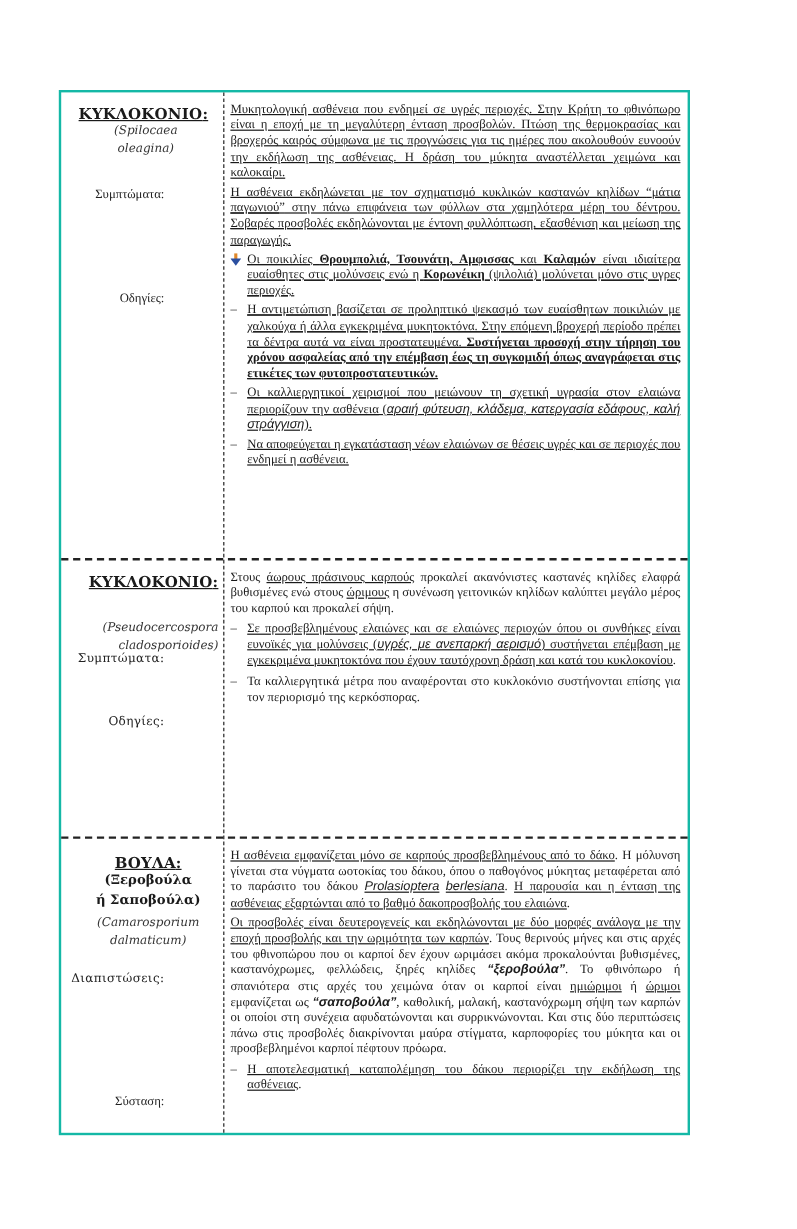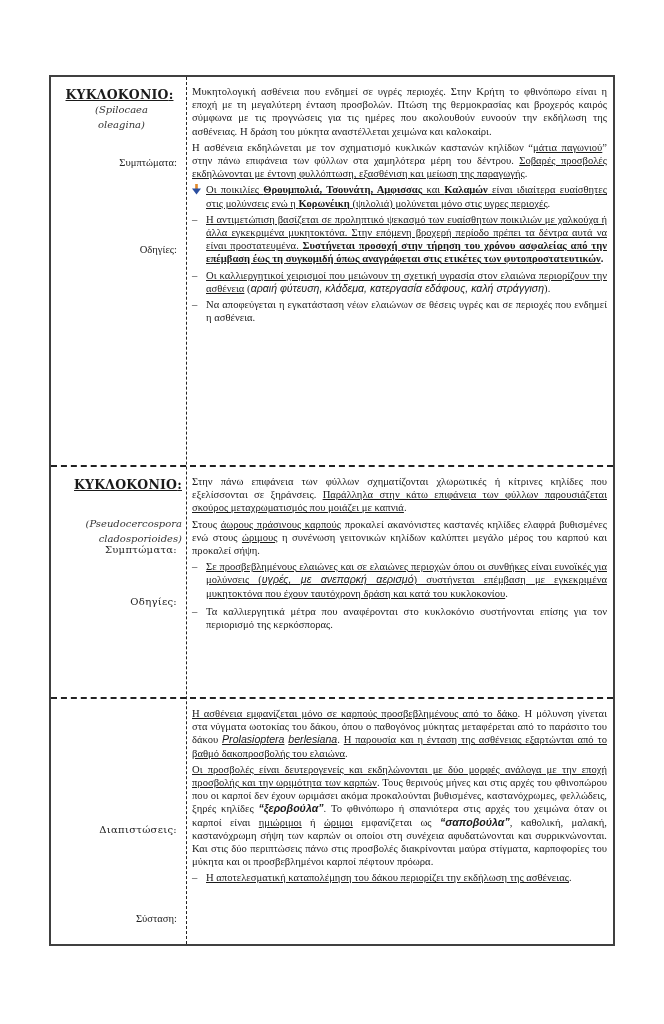--- a/index.html
+++ b/index.html
@@ -1,19 +1,19 @@
 <!DOCTYPE html>
 <html><head>
   <meta charset="utf-8">
   <style>
     html, body { margin:0; padding:0; background:#ffffff; }
     body { width:664px; height:1024px; position:relative; overflow:hidden;
            font-family:"Liberation Serif", "DejaVu Serif", serif; color:#1a1a1a; }
-    .frame { position:absolute; left:49px; top:75px; width:566px; height:871px;
-             border:2px solid #404040; box-sizing:border-box; }
+    .frame { position:absolute; left:49px; top:75px; width:526px; height:871px;
+             border:2px solid #14b8a6; box-sizing:border-box; }
     .divider { position:absolute; left:135px; top:0; bottom:0; border-left:1.5px dashed #222; }
     .row { position:absolute; left:0; right:0; }
     .hsep { position:absolute; left:0; right:0; border-top:2px dashed #222; }
     .left { position:absolute; left:0; width:131px; text-align:right; }
     .right { position:absolute; left:141px; right:6px; font-size:10.6px; line-height:13.2px;
              text-align:justify; }
     .title { font-family:"DejaVu Serif", serif; font-weight:bold; font-size:12.5px; text-decoration:underline;
              letter-spacing:0.2px; }
     .title-c { text-align:center; }
     .latin { font-family:"DejaVu Serif", serif; font-style:italic; font-size:10px; color:#333; line-height:15px; }
@@ -38,21 +38,21 @@
 
   <div class="row" style="top:0; height:388px;">
     <div class="left" style="top:10px;">
       <div class="title title-c" style="margin-left:6px;"><span>ΚΥΚΛΟΚΟΝΙΟ</span><span>:</span></div>
       <div class="latin latin-c" style="margin-left:10px;"><span>(</span><span>Spilocaea</span></div>
       <div class="latin latin-c" style="margin-left:10px;"><span>oleagina</span><span>)</span></div>
     </div>
     <div class="lbl" style="top:80px; right:436px;">Συμπτώματα:</div>
     <div class="lbl" style="top:167px; right:436px;">Οδηγίες:</div>
 
-    <div class="right" style="top:8px;">
+    <div class="right" style="top:8px;text-decoration:underline;">
       <p class="para">Μυκητολογική ασθένεια που ενδημεί σε υγρές περιοχές. Στην Κρήτη το φθινόπωρο είναι η εποχή με τη μεγαλύτερη ένταση προσβολών. Πτώση της θερμοκρασίας και βροχερός καιρός σύμφωνα με τις προγνώσεις για τις ημέρες που ακολουθούν ευνοούν την εκδήλωση της ασθένειας. Η δράση του μύκητα αναστέλλεται χειμώνα και καλοκαίρι.</p>
       <p class="para"><span>Η ασθένεια εκδηλώνεται με τον σχηματισμό κυκλικών καστανών κηλίδων </span><span>“</span><span class="u">μάτια παγωνιού</span><span>”</span><span> στην πάνω επιφάνεια των φύλλων στα χαμηλότερα μέρη του δέντρου. </span><span class="u">Σοβαρές προσβολές εκδηλώνονται με έντονη φυλλόπτωση, εξασθένιση και μείωση της παραγωγής</span><span>.</span></p>
       <div class="bullet">
         <svg class="arrow-icon" viewBox="0 0 9 11">
           <rect x="3.2" y="0" width="2.6" height="5" fill="#e0882a"></rect>
           <polygon points="0,4.5 9,4.5 4.5,10.5" fill="#2b4fa0"></polygon>
         </svg>
         <span class="u"><span>Οι ποικιλίες </span><span class="b">Θρουμπολιά, Τσουνάτη, Αμφισσας</span><span> και </span><span class="b">Καλαμών</span><span> είναι ιδιαίτερα ευαίσθητες στις μολύνσεις ενώ η </span><span class="b">Κορωνέικη</span><span> (ψιλολιά) μολύνεται μόνο στις υγρες περιοχές</span></span><span>.</span>
       </div>
       <div class="bullet">
@@ -75,37 +75,43 @@
   <div class="row" style="top:390px; height:230px;">
     <div class="left" style="top:10px;">
       <div class="title"><span>ΚΥΚΛΟΚΟΝΙΟ</span><span>:</span></div>
       <div class="latin" style="margin-top:24px;"><span>(</span><span>Pseudocercospora</span></div>
       <div class="latin"><span>cladosporioides</span><span>)</span></div>
     </div>
     <div class="lbl lbl-s" style="top:77px; right:436px;">Συμπτώματα:</div>
     <div class="lbl lbl-s" style="top:129px; right:436px;">Οδηγίες:</div>
 
     <div class="right" style="top:8px;">
-      <p class="para"><span>Στην πάνω επιφάνεια των φύλλων σχηματίζονται χλωρωτικές ή κίτρινες κηλίδες που εξελίσσονται σε ξηράνσεις. </span><span class="u">Παράλληλα στην κάτω επιφάνεια των φύλλων παρουσιάζεται σκούρος μεταχρωματισμός που μοιάζει με καπνιά</span><span>.</span></p>
       <p class="para"><span>Στους </span><span class="u">άωρους πράσινους καρπούς</span><span> προκαλεί ακανόνιστες καστανές κηλίδες ελαφρά βυθισμένες ενώ στους </span><span class="u">ώριμους</span><span> η συνένωση γειτονικών κηλίδων καλύπτει μεγάλο μέρος του καρπού και προκαλεί σήψη.</span></p>
       <div class="bullet">
         <span class="mk">–</span>
         <span class="u">Σε προσβεβλημένους ελαιώνες και σε ελαιώνες περιοχών όπου οι συνθήκες είναι ευνοϊκές για μολύνσεις (</span><span class="u sans-i">υγρές, με ανεπαρκή αερισμό</span><span class="u">) συστήνεται επέμβαση με εγκεκριμένα μυκητοκτόνα που έχουν ταυτόχρονη δράση και κατά του κυκλοκονίου</span><span>.</span>
       </div>
       <div class="bullet" style="margin-top:5px;">
         <span class="mk">–</span>
         <span> Τα καλλιεργητικά μέτρα που αναφέρονται στο κυκλοκόνιο συστήνονται επίσης για τον περιορισμό της κερκόσπορας.</span>
       </div>
     </div>
   </div>
 
   <div class="hsep" style="top:620px;"></div>
 
   <div class="row" style="top:622px; height:247px;">
-    <div class="lbl lbl-s" style="top:125px; right:436px;margin-left:13px;">Διαπιστώσεις:</div>
+    <div class="left" style="top:12px;">
+      <div class="title title-c" style="margin-left:14px;"><span>ΒΟΥΛΑ</span><span>:</span></div>
+      <div class="gr-sub" style="margin-left:14px;">(Ξεροβούλα</div>
+      <div class="gr-sub" style="margin-left:14px;">ή Σαποβούλα)</div>
+      <div class="latin latin-c" style="margin-left:14px; margin-top:4px;"><span>(</span><span>Camarosporium</span></div>
+      <div class="latin latin-c" style="margin-left:14px;"><span>dalmaticum</span><span>)</span></div>
+    </div>
+    <div class="lbl lbl-s" style="top:111px; right:436px;margin-left:13px;">Διαπιστώσεις:</div>
     <div class="lbl" style="top:214px; right:436px;">Σύσταση:</div>
 
     <div class="right" style="top:8px;">
       <p class="para"><span class="u">Η ασθένεια εμφανίζεται μόνο σε καρπούς προσβεβλημένους από το δάκο</span><span>.</span><span> Η μόλυνση γίνεται στα νύγματα ωοτοκίας του δάκου, όπου ο παθογόνος μύκητας μεταφέρεται από το παράσιτο του δάκου </span><span class="u sans-i">Prolasioptera</span><span> </span><span class="u sans-i">berlesiana</span><span>. </span><span class="u">Η παρουσία και η ένταση της ασθένειας εξαρτώνται από το βαθμό δακοπροσβολής του ελαιώνα</span><span>.</span></p>
       <p class="para"><span class="u">Οι προσβολές είναι δευτερογενείς και εκδηλώνονται με δύο μορφές ανάλογα με την εποχή προσβολής και την ωριμότητα των καρπών</span><span>. Τους θερινούς μήνες και στις αρχές του φθινοπώρου που οι καρποί δεν έχουν ωριμάσει ακόμα προκαλούνται βυθισμένες, καστανόχρωμες, φελλώδεις, ξηρές κηλίδες </span><span class="sans-bi">“ξεροβούλα”</span><span>. Το φθινόπωρο ή σπανιότερα στις αρχές του χειμώνα όταν οι καρποί είναι </span><span class="u">ημιώριμοι</span><span> ή </span><span class="u">ώριμοι</span><span> εμφανίζεται ως </span><span class="sans-bi">“σαποβούλα”</span><span>, καθολική, μαλακή, καστανόχρωμη σήψη των καρπών οι οποίοι στη συνέχεια αφυδατώνονται και συρρικνώνονται. Και στις δύο περιπτώσεις πάνω στις προσβολές διακρίνονται μαύρα στίγματα, καρποφορίες του μύκητα και οι προσβεβλημένοι καρποί πέφτουν πρόωρα.</span></p>
       <div class="bullet">
         <span class="mk">–</span>
         <span class="u">Η αποτελεσματική καταπολέμηση του δάκου περιορίζει την εκδήλωση της ασθένειας</span><span>.</span>
       </div>
     </div>

